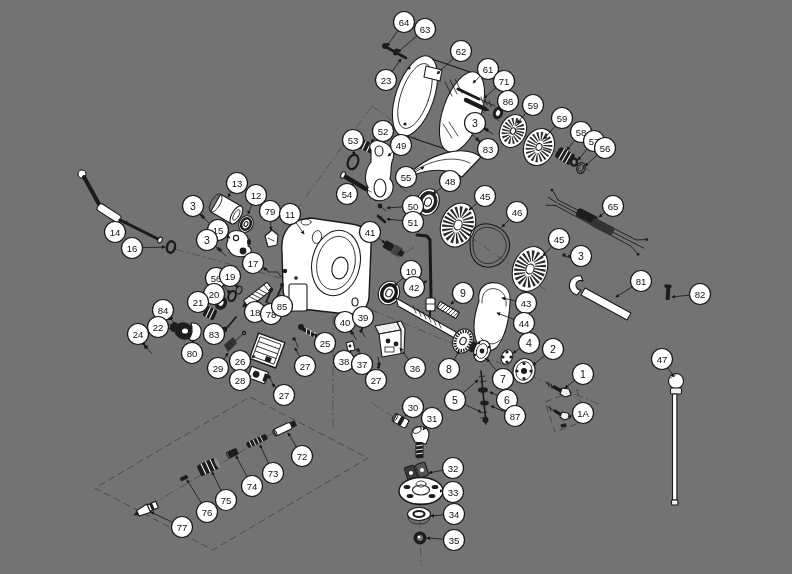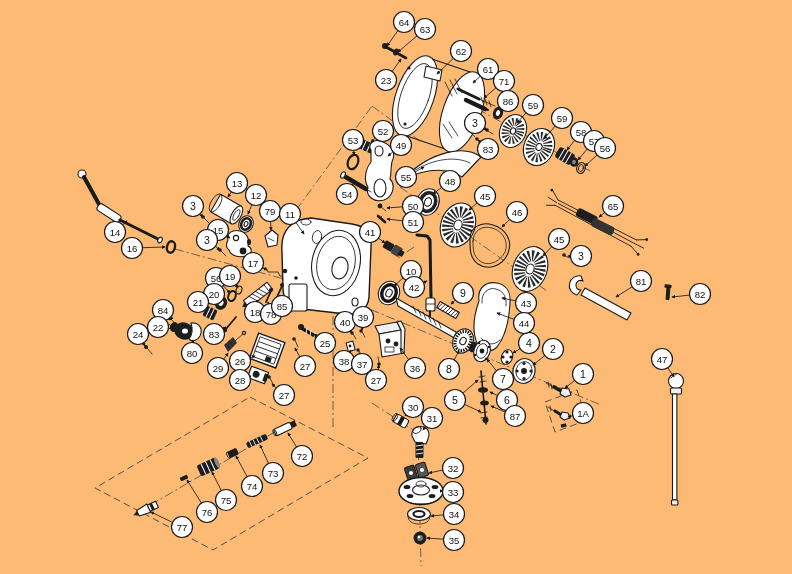--- a/index.html
+++ b/index.html
@@ -1,16 +1,16 @@
 <!DOCTYPE html>
 <html><head>
 <meta charset="utf-8">
 <style>
   html,body{margin:0;padding:0;background:#fff;}
-  .stage{position:relative;width:792px;height:574px;background:#fdba74;overflow:hidden;}
+  .stage{position:relative;width:792px;height:574px;background:#737373;overflow:hidden;}
   svg{display:block;}
   .ln{stroke:#1a1a1a;stroke-width:1.1;fill:none;stroke-linecap:round;stroke-linejoin:round;}
   .lnt{stroke:#1a1a1a;stroke-width:.8;fill:none;stroke-linecap:round;}
   .fw{fill:#fff;}
   .fg{fill:#f0f0f0;}
   .fd{fill:#1d1d1d;stroke:none;}
   .dash{stroke:#444;stroke-width:.9;fill:none;stroke-dasharray:7 4;}
   .dashdot{stroke:#4a4a4a;stroke-width:.8;fill:none;stroke-dasharray:9 3 2 3;}
   .leader{stroke:#1a1a1a;stroke-width:.85;fill:none;}
   .balloon{fill:#fff;stroke:#1a1a1a;stroke-width:1.2;}

